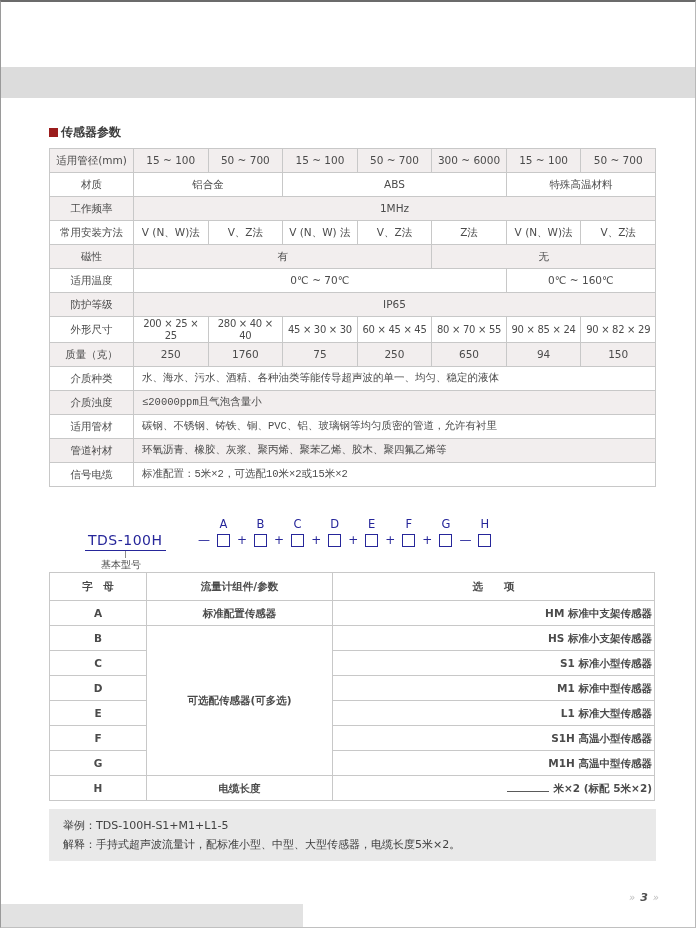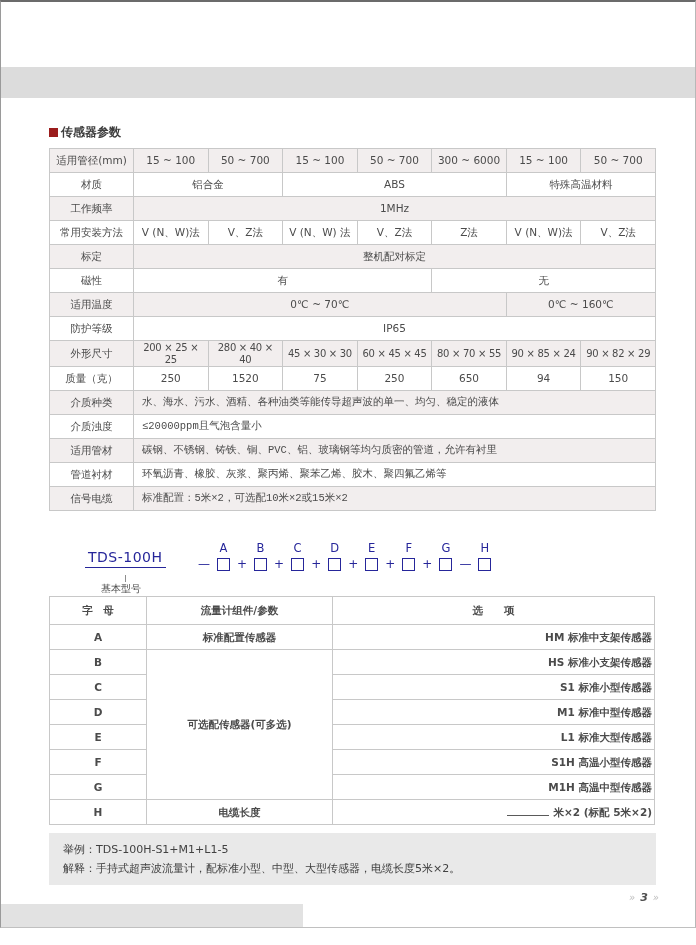--- a/index.html
+++ b/index.html
@@ -25,21 +25,21 @@
   .t1 .tight{font-size:10px;letter-spacing:-0.3px;}
   .t2{width:605px;margin-top:1px;}
   .t2 th,.t2 td{border:1px solid #c8c8c8;text-align:center;font-weight:bold;height:22px;padding:1px 2px;line-height:1.15;background:#fff;}
   .t2 th{height:25px;}
   .t2 col.c1{width:97px;} .t2 col.c2{width:186px;} .t2 col.c3{width:322px;}
   .t2 td.opt{text-align:right;padding-left:24px;}
   .t2 .opt-code{display:inline-block;width:46px;}
   .t2 td.opt-cable{text-align:right;padding-left:84px;}
   .blank-line{display:inline-block;width:42px;height:1px;border-bottom:1px solid #5a5a5a;vertical-align:baseline;margin-right:1px;}
   .diagram{position:relative;height:56px;margin-top:28px;}
-  .model{position:absolute;left:36px;top:10px;font-size:14px;color:#26269a;border-bottom:1px solid #26269a;padding:0 3px 2px 3px;letter-spacing:0.5px;}
+  .model{position:absolute;left:36px;top:17px;font-size:14px;color:#26269a;border-bottom:1px solid #26269a;padding:0 3px 2px 3px;letter-spacing:0.5px;}
   .model-tick{position:absolute;left:76px;top:36px;width:1px;height:7px;background:#8d8d8d;}
   .model-label{position:absolute;left:52px;top:43px;font-size:10px;color:#4b4b4b;}
   .boxes{position:absolute;left:142px;top:2px;display:flex;align-items:flex-end;}
   .box-col{display:flex;flex-direction:column;align-items:center;}
   .box-letter{font-size:11.5px;color:#26269a;margin-bottom:3px;}
   .box{width:11px;height:11px;border:1px solid #26269a;background:#fff;}
   .sep{color:#26269a;font-size:12px;margin:0 7px;line-height:14px;align-self:flex-end;}
   .example{margin-top:8px;background:#e9e9e9;padding:7px 14px;font-size:11px;line-height:19px;color:#414141;}
   .pager{position:absolute;right:36px;top:889px;font-size:11px;display:flex;align-items:center;gap:5px;}
   .pager .arr{color:#bcbcbc;font-style:italic;font-size:10px;}
@@ -95,24 +95,20 @@
         <td>常用安装方法</td>
         <td>V (N、W)法</td>
         <td>V、Z法</td>
         <td>V (N、W) 法</td>
         <td>V、Z法</td>
         <td>Z法</td>
         <td>V (N、W)法</td>
         <td>V、Z法</td>
       </tr>
       <tr>
-        <td>标定</td>
-        <td colspan="7">整机配对标定</td>
-      </tr>
-      <tr>
         <td>磁性</td>
         <td colspan="4">有</td>
         <td colspan="3">无</td>
       </tr>
       <tr>
         <td>适用温度</td>
         <td colspan="5">0℃ ~ 70℃</td>
         <td colspan="2">0℃ ~ 160℃</td>
       </tr>
       <tr>
@@ -125,21 +121,21 @@
         <td class="tight">280 × 40 × 40</td>
         <td class="tight">45 × 30 × 30</td>
         <td class="tight">60 × 45 × 45</td>
         <td class="tight">80 × 70 × 55</td>
         <td class="tight">90 × 85 × 24</td>
         <td class="tight">90 × 82 × 29</td>
       </tr>
       <tr>
         <td>质量（克）</td>
         <td>250</td>
-        <td>1520</td>
+        <td>1760</td>
         <td>75</td>
         <td>250</td>
         <td>650</td>
         <td>94</td>
         <td>150</td>
       </tr>
       <tr>
         <td>介质种类</td>
         <td colspan="7" class="left">水、海水、污水、酒精、各种油类等能传导超声波的单一、均匀、稳定的液体</td>
       </tr>

